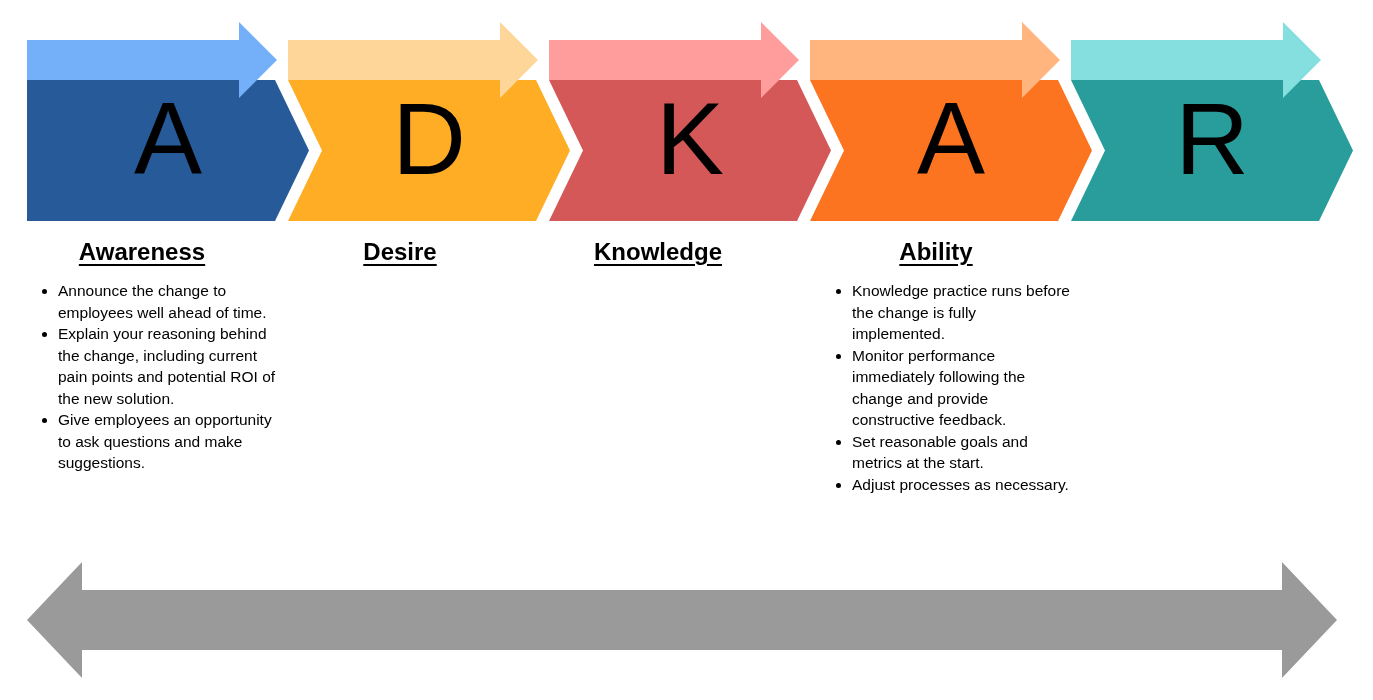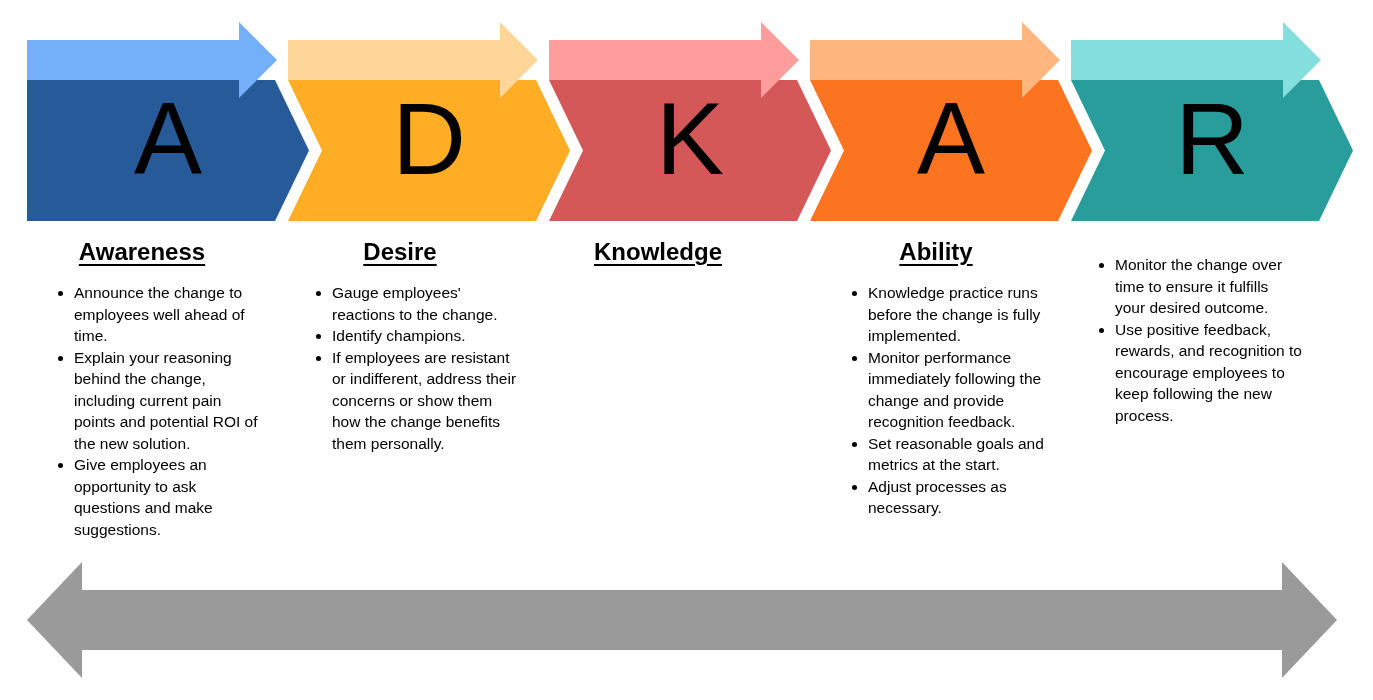--- a/index.html
+++ b/index.html
@@ -31,21 +31,21 @@
   }
 
   
   .col{position:absolute;top:238px;width:245px;}
   .c0{left:32px}.c1{left:290px}.c2{left:548px}.c3{left:826px}.c4{left:1073px}
   .col h2{
     margin:0 0 14px 0;width:220px;text-align:center;
     font-size:24px;font-weight:700;text-decoration:underline;
     text-underline-offset:4px;
   }
-  .col ul{margin:16px;padding-left:26px;list-style:disc;}
+  .col ul{margin:0;padding-left:26px;list-style:disc;}
   .col li{font-size:15.5px;line-height:1.39;}
 
   
   .zone{
     position:absolute;top:562px;height:116px;box-sizing:border-box;
     display:flex;align-items:flex-end;justify-content:center;
   }
   .zoneL{
     left:27px;width:736px;padding-left:55px;
     clip-path:polygon(0 58px,55px 0,55px 28px,736px 28px,736px 88px,55px 88px,55px 116px);
@@ -98,46 +98,37 @@
   <h2>Awareness</h2>
   <ul>
     <li>Announce the change to employees well ahead of time.</li>
     <li>Explain your reasoning behind the change, including current pain points and potential ROI of the new solution.</li>
     <li>Give employees an opportunity to ask questions and make suggestions.</li>
   </ul>
 </div>
 
 <div class="col c1">
   <h2>Desire</h2>
-  <ul>
-    <li>Gauge employees' reactions to the change.</li>
-    <li>Identify champions.</li>
-    <li>If employees are resistant or indifferent, address their concerns or show them how the change benefits them personally.</li>
-  </ul>
 </div>
 
 <div class="col c2">
   <h2>Knowledge</h2>
 </div>
 
 <div class="col c3">
   <h2>Ability</h2>
   <ul>
     <li>Knowledge practice runs before the change is fully implemented.</li>
-    <li>Monitor performance immediately following the change and provide recognition feedback.</li>
+    <li>Monitor performance immediately following the change and provide constructive feedback.</li>
     <li>Set reasonable goals and metrics at the start.</li>
     <li>Adjust processes as necessary.</li>
   </ul>
 </div>
 
 <div class="col c4">
-  <ul>
-    <li>Monitor the change over time to ensure it fulfills your desired outcome.</li>
-    <li>Use positive feedback, rewards, and recognition to encourage employees to keep following the new process.</li>
-  </ul>
 </div>
 
 <div class="zone zoneL" style="background: rgb(154, 154, 154);">
   <span class="zone-label" style="color: rgb(255, 255, 255);">Enablement zone</span>
 </div>
 
 <div class="zone zoneR" style="background: rgb(154, 154, 154);">
   <span class="zone-label" style="color: rgb(255, 255, 255);">Engagement zone</span>
 </div>
 

